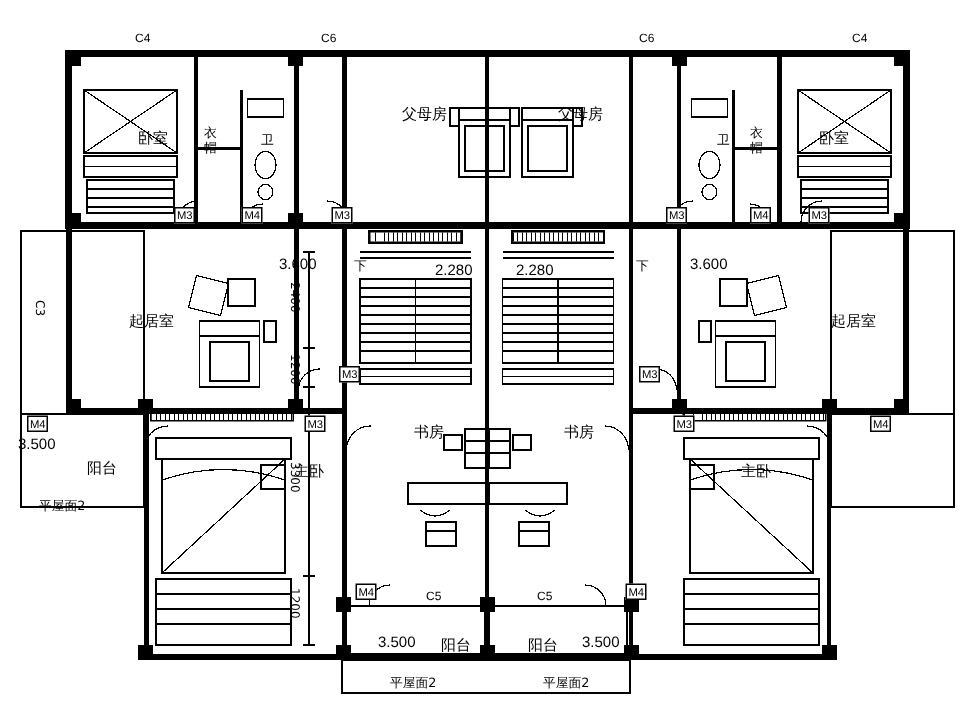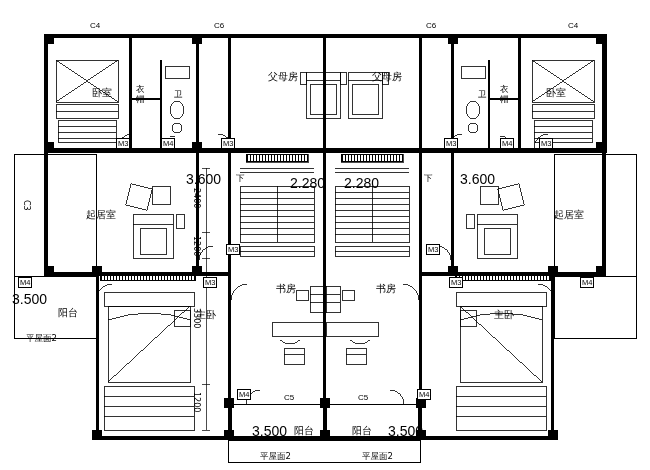--- a/index.html
+++ b/index.html
@@ -1,21 +1,21 @@
 <!DOCTYPE html>
 <html><head>
 <meta charset="utf-8">
 <style>
   html,body{margin:0;padding:0;}
   body{width:650px;height:470px;background:#ffffff;font-family:"Liberation Sans",sans-serif;overflow:hidden;}
   #stage{position:relative;width:650px;height:470px;}
   .txt{position:absolute;color:#000;white-space:nowrap;font-size:9px;line-height:1;}
   .cn{font-family:"DejaVu Sans","Liberation Sans",sans-serif;font-size:10px;}
   .cnsm{font-family:"DejaVu Sans","Liberation Sans",sans-serif;font-size:8.5px;}
-  .num{font-size:14px;}
+  .num{font-size:10px;}
   .numsm{font-size:8px;}
   .tag{position:absolute;border:1px solid #000;background:#fff;font-size:7.5px;
        font-family:"Liberation Sans",sans-serif;color:#000;text-align:center;
        line-height:9px;height:9px;padding:0 1px;box-sizing:content-box;}
   .wm{position:absolute;left:120px;top:16px;font-family:"DejaVu Sans","Liberation Sans",sans-serif;
       font-size:25px;font-weight:bold;color:#e8192c;letter-spacing:0px;
       text-shadow:0 0 1px #e8192c;}
   .vhatch{position:absolute;border:1px solid #000;box-sizing:border-box;
          background:repeating-linear-gradient(90deg,#000 0 0.6px,transparent 0.6px 3px);}
   .vtxt{position:absolute;font-size:8px;writing-mode:vertical-rl;text-orientation:mixed;

